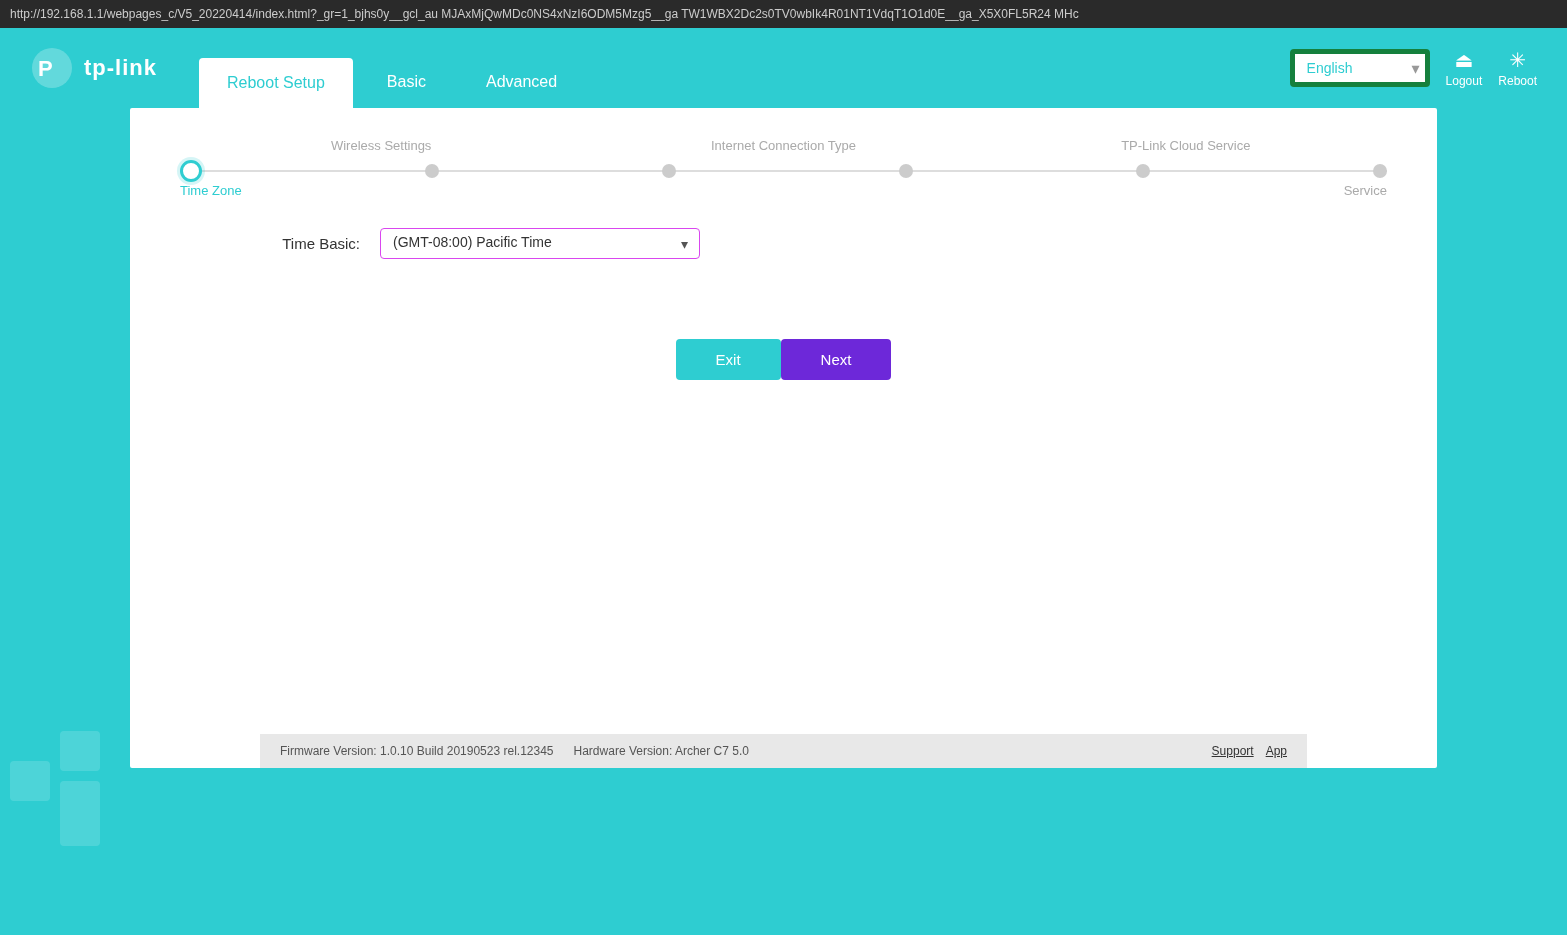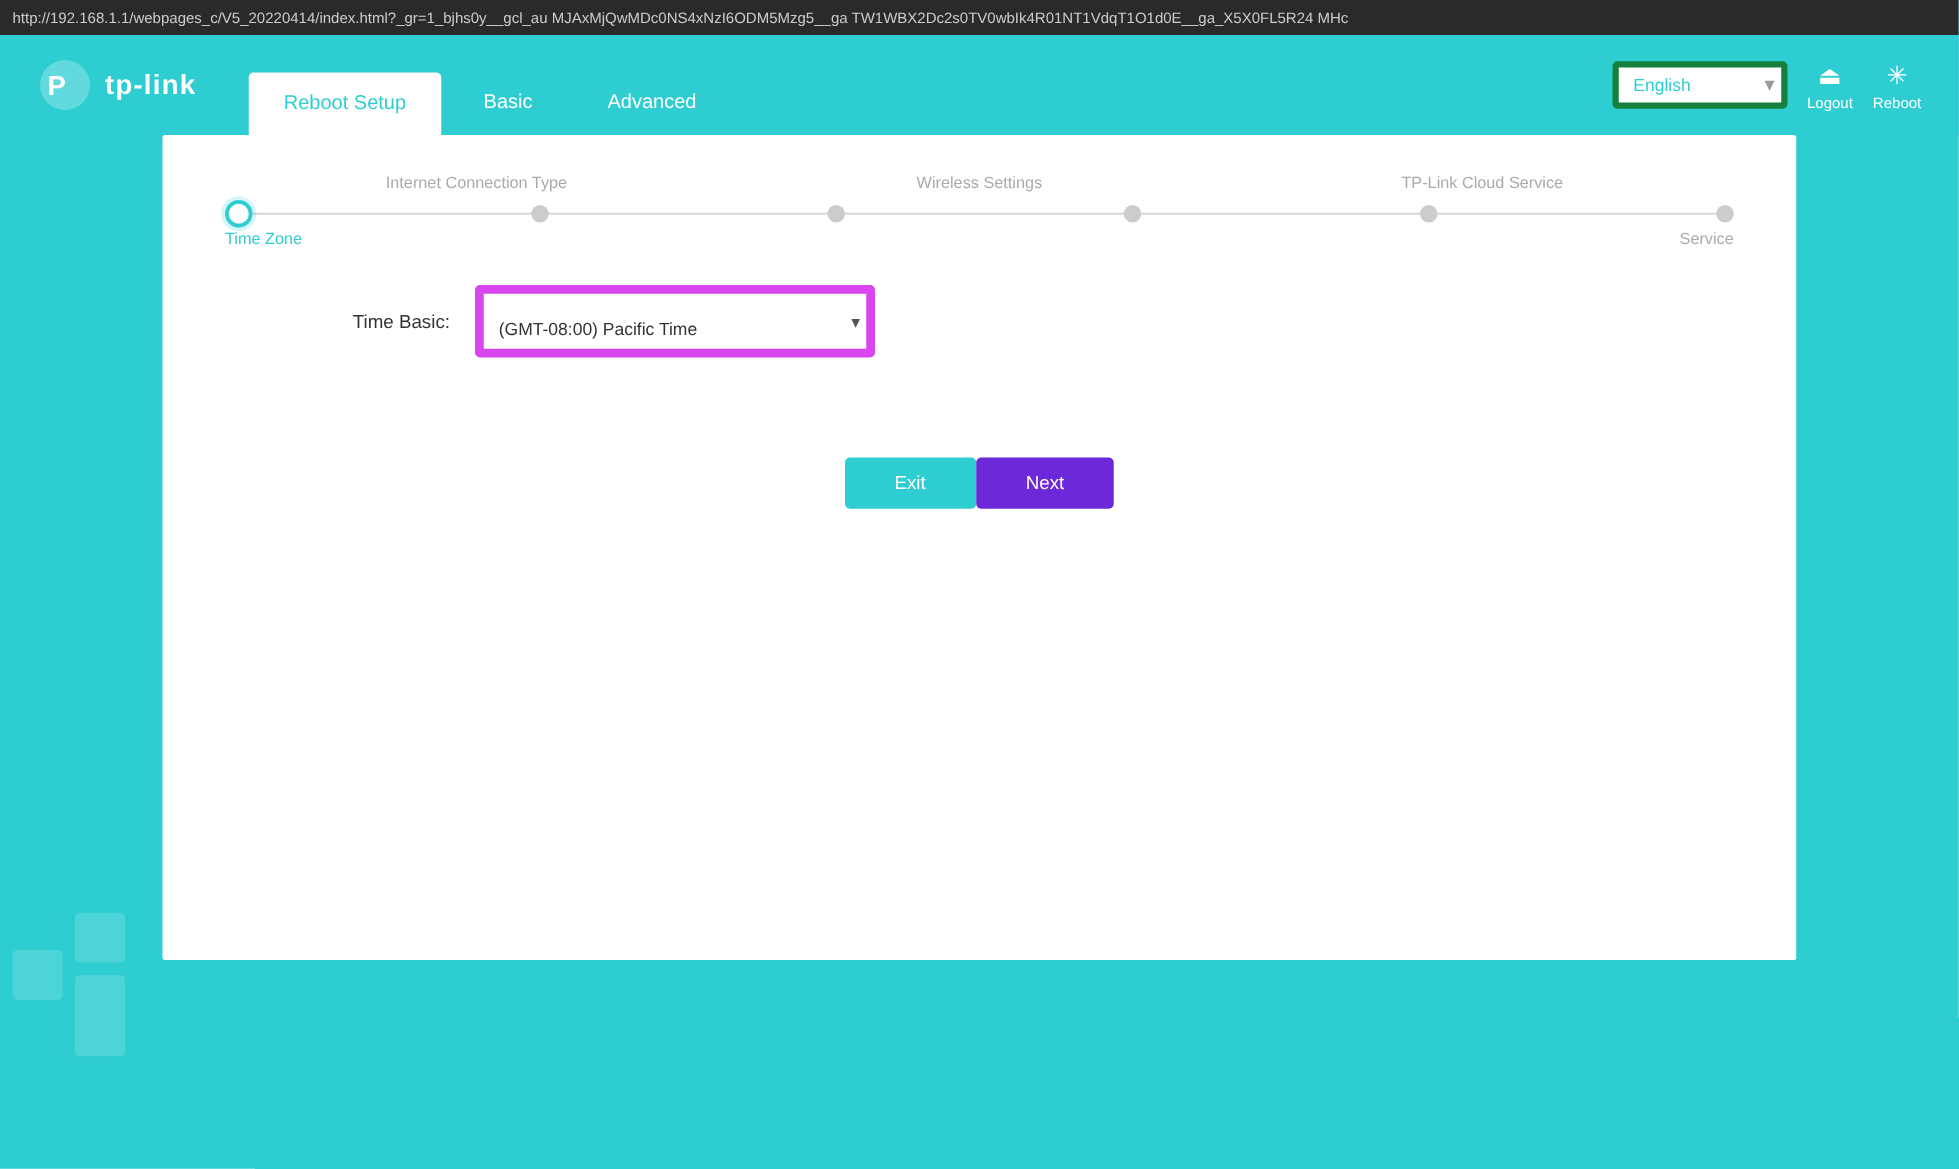--- a/index.html
+++ b/index.html
@@ -172,23 +172,23 @@
       min-width: 130px;
       text-align: right;
     }
 
     .timezone-select-wrapper {
       position: relative;
       display: inline-block;
     }
 
     .timezone-select {
-      border: 7px solid #d946ef;
+      border: 1px solid #d946ef;
       border-radius: 4px;
-      padding: 20px 36px 8px 12px;
+      padding: 5px 36px 8px 12px;
       font-size: 14px;
       color: #333;
       appearance: none;
       cursor: pointer;
       width: 320px;
       background: white;
     }
 
     .timezone-select-wrapper::after {
       content: '▾';
@@ -354,22 +354,22 @@
       <span>Reboot</span>
     </div>
   </div>
 </div>
 
 <div class="main-container">
 
   <div class="steps-wrapper">
 
     <div class="steps-top-row">
+      <span class="steps-top-label">Wireless Settings</span>
       <span class="steps-top-label">Internet Connection Type</span>
-      <span class="steps-top-label">Wireless Settings</span>
       <span class="steps-top-label">TP-Link Cloud Service</span>
     </div>
 
     <div class="progress-wrapper">
       <div class="progress-bg-line"></div>
       <div class="dots-row">
 
         <div class="step-dot active"></div>
         <div class="step-dot"></div>
         <div class="step-dot"></div>
@@ -403,20 +403,31 @@
         </select>
       </div>
     </div>
   </div>
 
   <div class="button-row">
     <button class="btn btn-exit">Exit</button>
     <button class="btn btn-next">Next</button>
   </div>
 
+  <div class="footer">
+    <div>
+      <span>Firmware Version: 1.0.10 Build 20190523 rel.12345</span>
+      &nbsp;&nbsp;&nbsp;&nbsp;
+      <span>Hardware Version: Archer C7 5.0</span>
+    </div>
+    <div class="footer-links">
+      <span class="footer-link">Support</span>
+      <span class="footer-link">App</span>
+    </div>
+  </div>
 </div>
 
 <div class="watermark">
   <svg width="100" height="120" viewBox="0 0 100 120" fill="white">
     <rect x="0" y="30" width="40" height="40" rx="4"></rect>
     <rect x="50" y="0" width="40" height="40" rx="4"></rect>
     <rect x="50" y="50" width="40" height="65" rx="4"></rect>
   </svg>
 </div>
 

